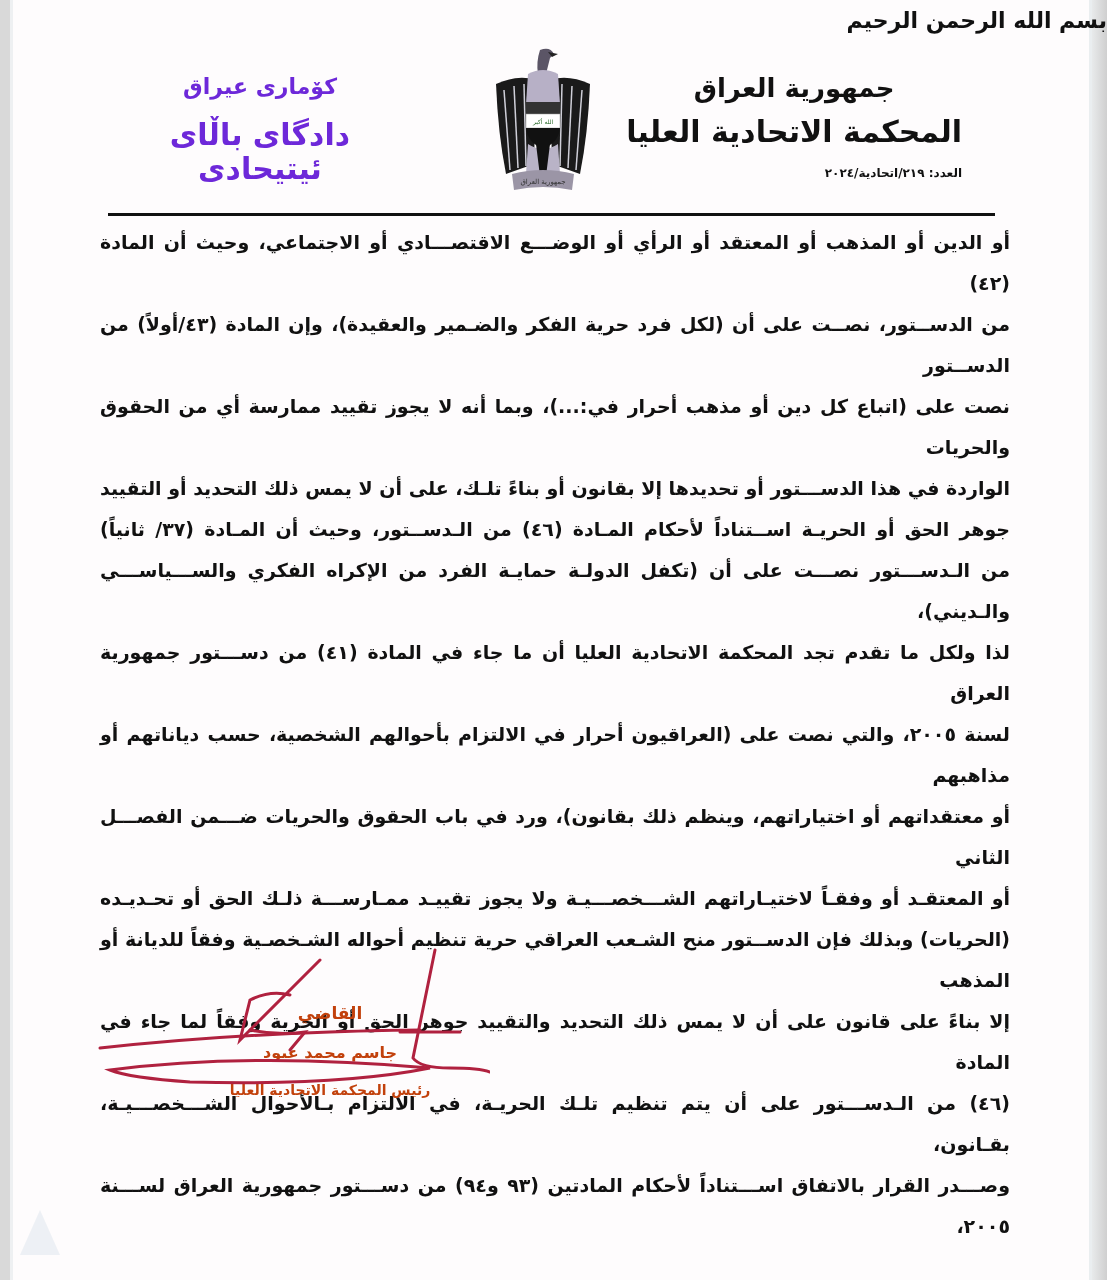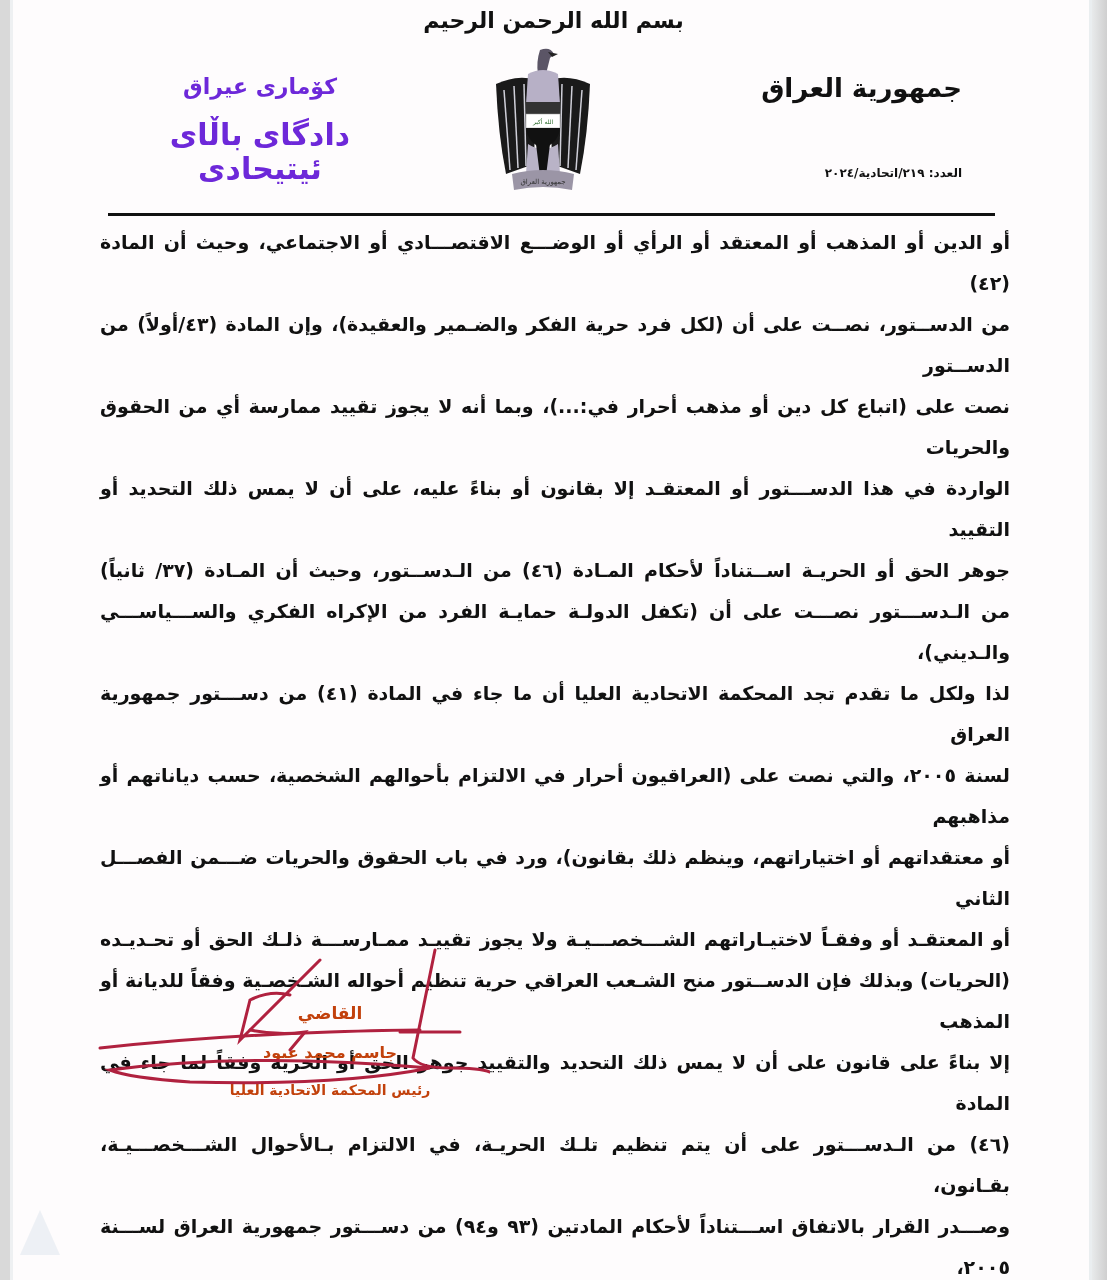--- a/index.html
+++ b/index.html
@@ -13,21 +13,21 @@
     position: absolute; left: 10px; top: 0; width: 1082px; height: 1280px;
     background: #fefcfd;
     box-shadow: inset -3px 0 0 #eaeef0, inset 3px 0 0 #eef0f2;
   }
   .right-edge {
     position: absolute; right: 0; top: 0; width: 15px; height: 1280px;
     background: linear-gradient(to right, #e8eaeb, #cfcfcf);
   }
   .basmala {
     position: absolute; top: 8px; left: 0; width: 1107px;
-    text-align: center; font-size: 22px; font-weight: bold; color: #111;
+    font-size: 22px; font-weight: bold; color: #111;
     direction: rtl;
   }
   .hdr-right {
     position: absolute; right: 145px; top: 70px; direction: rtl; text-align: center;
     color: #111; font-weight: bold;
   }
   .hdr-right .l1 { font-size: 26px; line-height: 36px; }
   .hdr-right .l2 { font-size: 30px; line-height: 44px; margin-top: 4px; }
   .hdr-right .num {
     position: absolute; right: 0px; top: 96px; white-space: nowrap;
@@ -63,20 +63,21 @@
 </head>
 <body>
 
 <div class="page"></div>
 <div class="right-edge"></div>
 
 <div class="basmala">بسم الله الرحمن الرحيم</div>
 
 <div class="hdr-right">
   <div class="l1">جمهورية العراق</div>
+  <div class="l2">المحكمة الاتحادية العليا</div>
   <div class="num">
     <span>العدد:</span>
     <span>٢١٩/اتحادية/٢٠٢٤</span>
   </div>
 </div>
 
 <div class="hdr-left">
   <div class="l1">كۆمارى عيراق</div>
   <div class="l2">دادگاى باڵاى ئيتيحادى</div>
 </div>
@@ -110,21 +111,21 @@
   <path d="M24 130 Q55 122 86 130 L84 146 Q55 140 26 146Z" fill="#9b95a6"></path>
   <text x="55" y="140" font-size="7" text-anchor="middle" fill="#333" font-family="DejaVu Sans, sans-serif">جمهورية العراق</text>
 </svg>
 
 <div class="divider"></div>
 
 <div class="body-text">
   <p>أو الدين أو المذهب أو المعتقد أو الرأي أو الوضـــع الاقتصـــادي أو الاجتماعي، وحيث أن المادة (٤٢)</p>
   <p>من الدســتور، نصــت على أن (لكل فرد حرية الفكر والضـمير والعقيدة)، وإن المادة (٤٣/أولاً) من الدســتور</p>
   <p>نصت على (اتباع كل دين أو مذهب أحرار في:...)، وبما أنه لا يجوز تقييد ممارسة أي من الحقوق والحريات</p>
-  <p>الواردة في هذا الدســـتور أو المعتقـد إلا بقانون أو بناءً عليه، على أن لا يمس ذلك التحديد أو التقييد</p>
+  <p>الواردة في هذا الدســـتور أو تحديدها إلا بقانون أو بناءً تلـك، على أن لا يمس ذلك التحديد أو التقييد</p>
   <p>جوهر الحق أو الحريـة اســتناداً لأحكام المـادة (٤٦) من الـدســتور، وحيث أن المـادة (٣٧/ ثانياً)</p>
   <p>من الـدســـتور نصـــت على أن (تكفل الدولـة حمايـة الفرد من الإكراه الفكري والســـياســـي والـديني)،</p>
   <p>لذا ولكل ما تقدم تجد المحكمة الاتحادية العليا أن ما جاء في المادة (٤١) من دســـتور جمهورية العراق</p>
   <p>لسنة ٢٠٠٥، والتي نصت على (العراقيون أحرار في الالتزام بأحوالهم الشخصية، حسب دياناتهم أو مذاهبهم</p>
   <p>أو معتقداتهم أو اختياراتهم، وينظم ذلك بقانون)، ورد في باب الحقوق والحريات ضـــمن الفصـــل الثاني</p>
   <p>أو المعتقـد أو وفقـاً لاختيـاراتهم الشـــخصـــيـة ولا يجوز تقييـد ممـارســـة ذلـك الحق أو تحـديـده</p>
   <p>(الحريات) وبذلك فإن الدســتور منح الشـعب العراقي حرية تنظيم أحواله الشـخصـية وفقاً للديانة أو المذهب</p>
   <p>إلا بناءً على قانون على أن لا يمس ذلك التحديد والتقييد جوهر الحق أو الحرية وفقاً لما جاء في المادة</p>
   <p>(٤٦) من الـدســـتور على أن يتم تنظيم تلـك الحريـة، في الالتزام بـالأحوال الشـــخصـــيـة، بقـانون،</p>
   <p>وصـــدر القرار بالاتفاق اســـتناداً لأحكام المادتين (٩٣ و٩٤) من دســـتور جمهورية العراق لســـنة ٢٠٠٥،</p>

